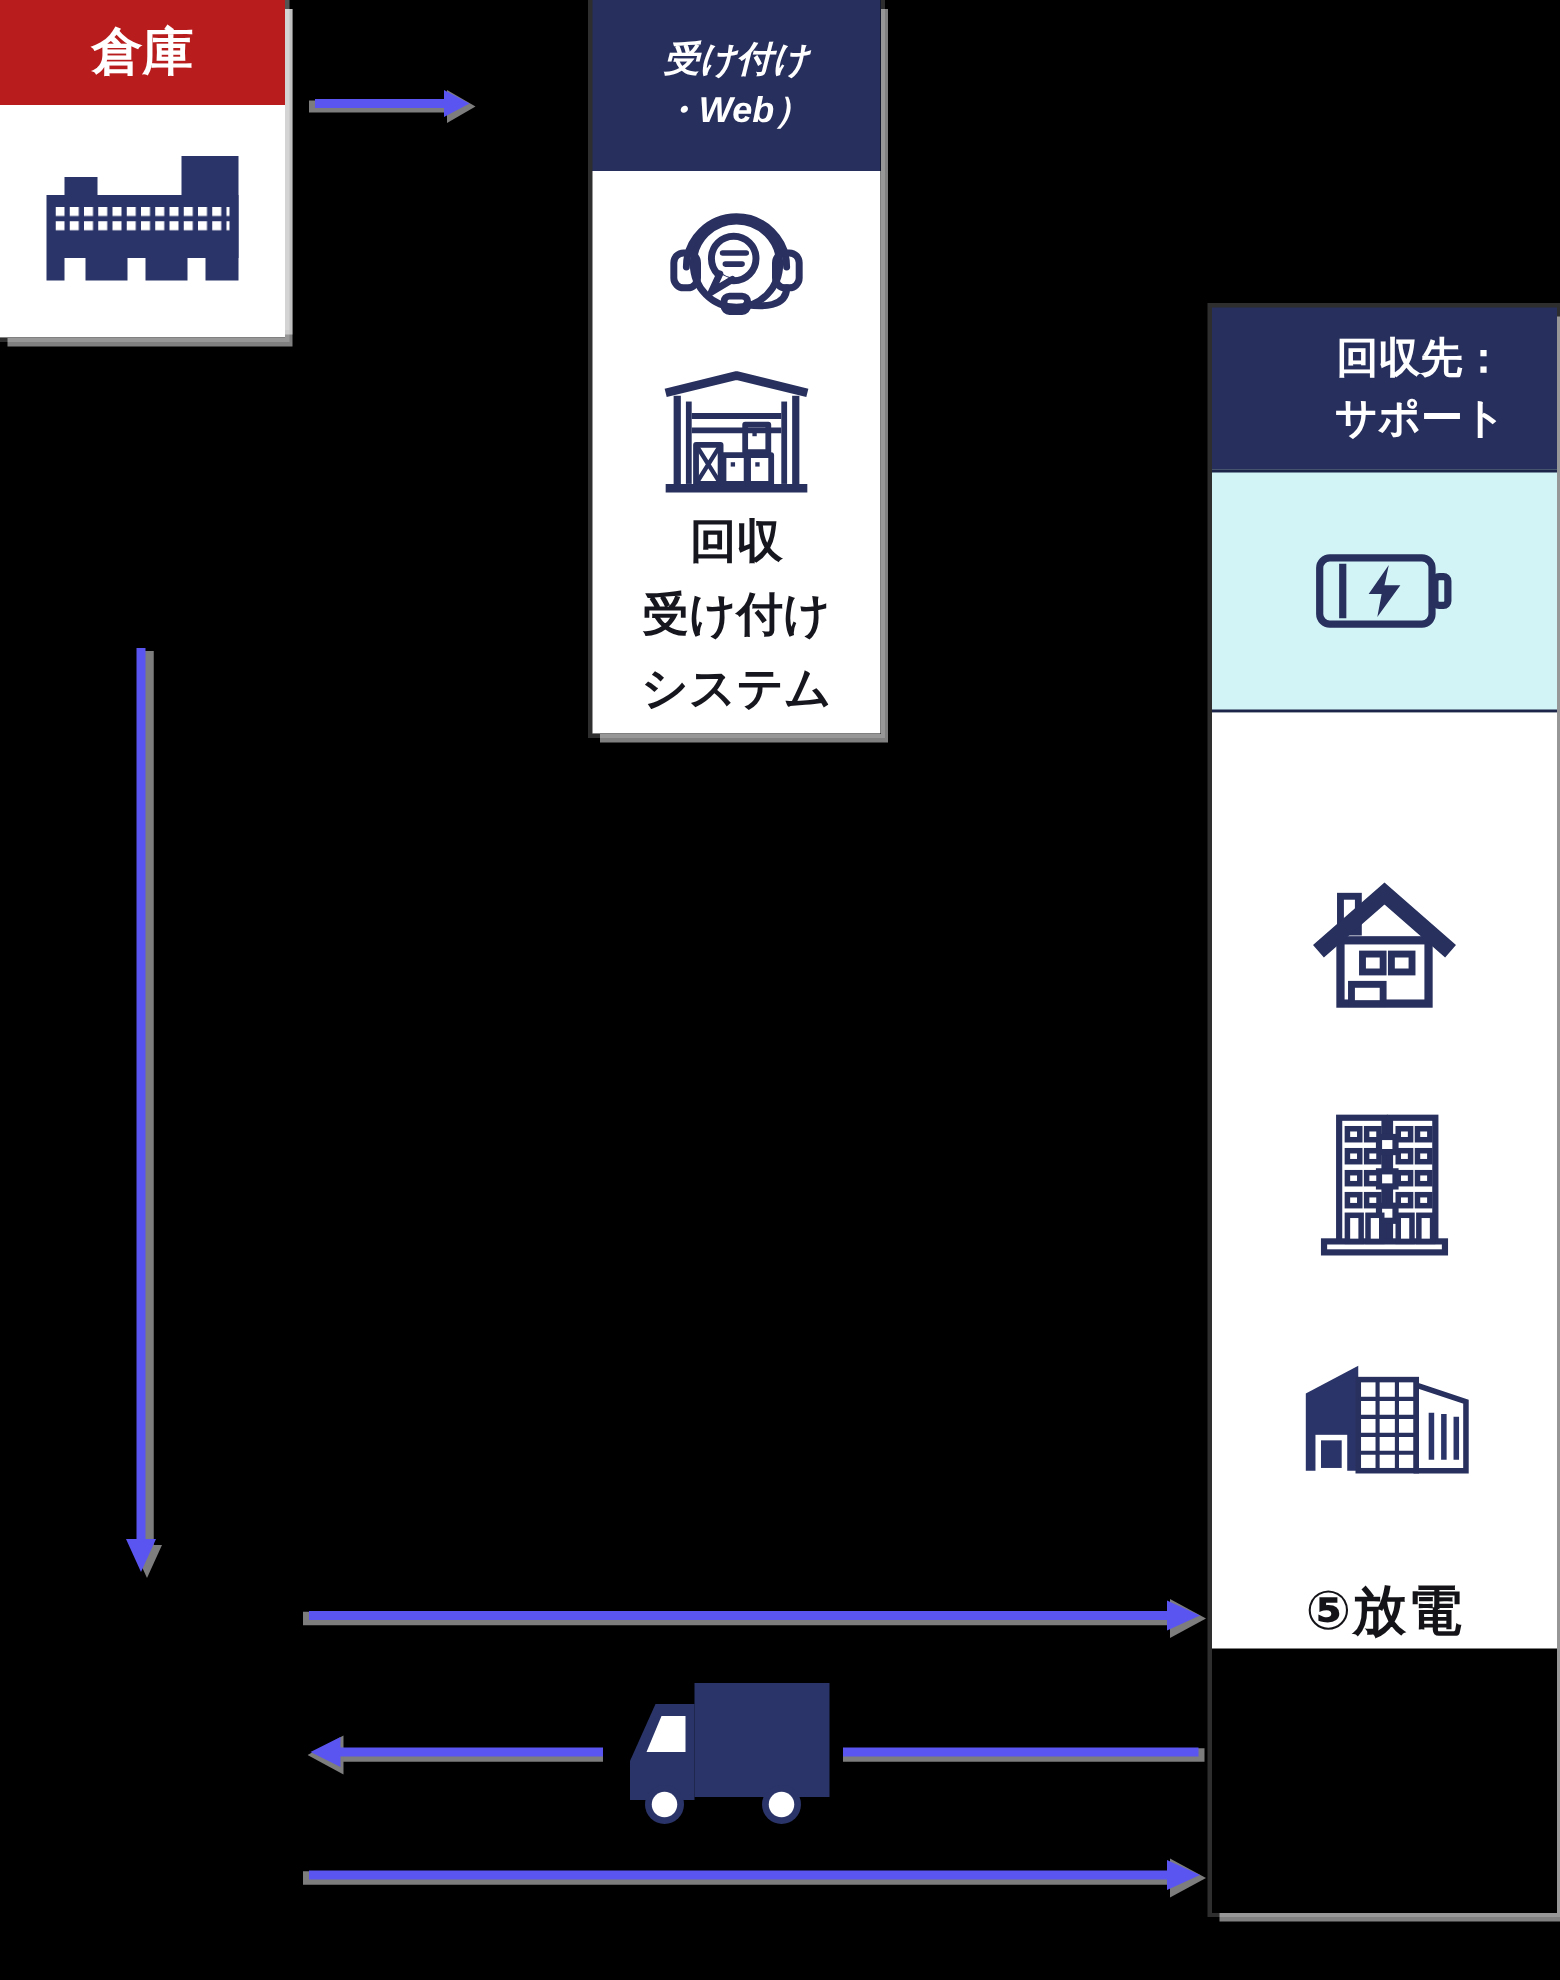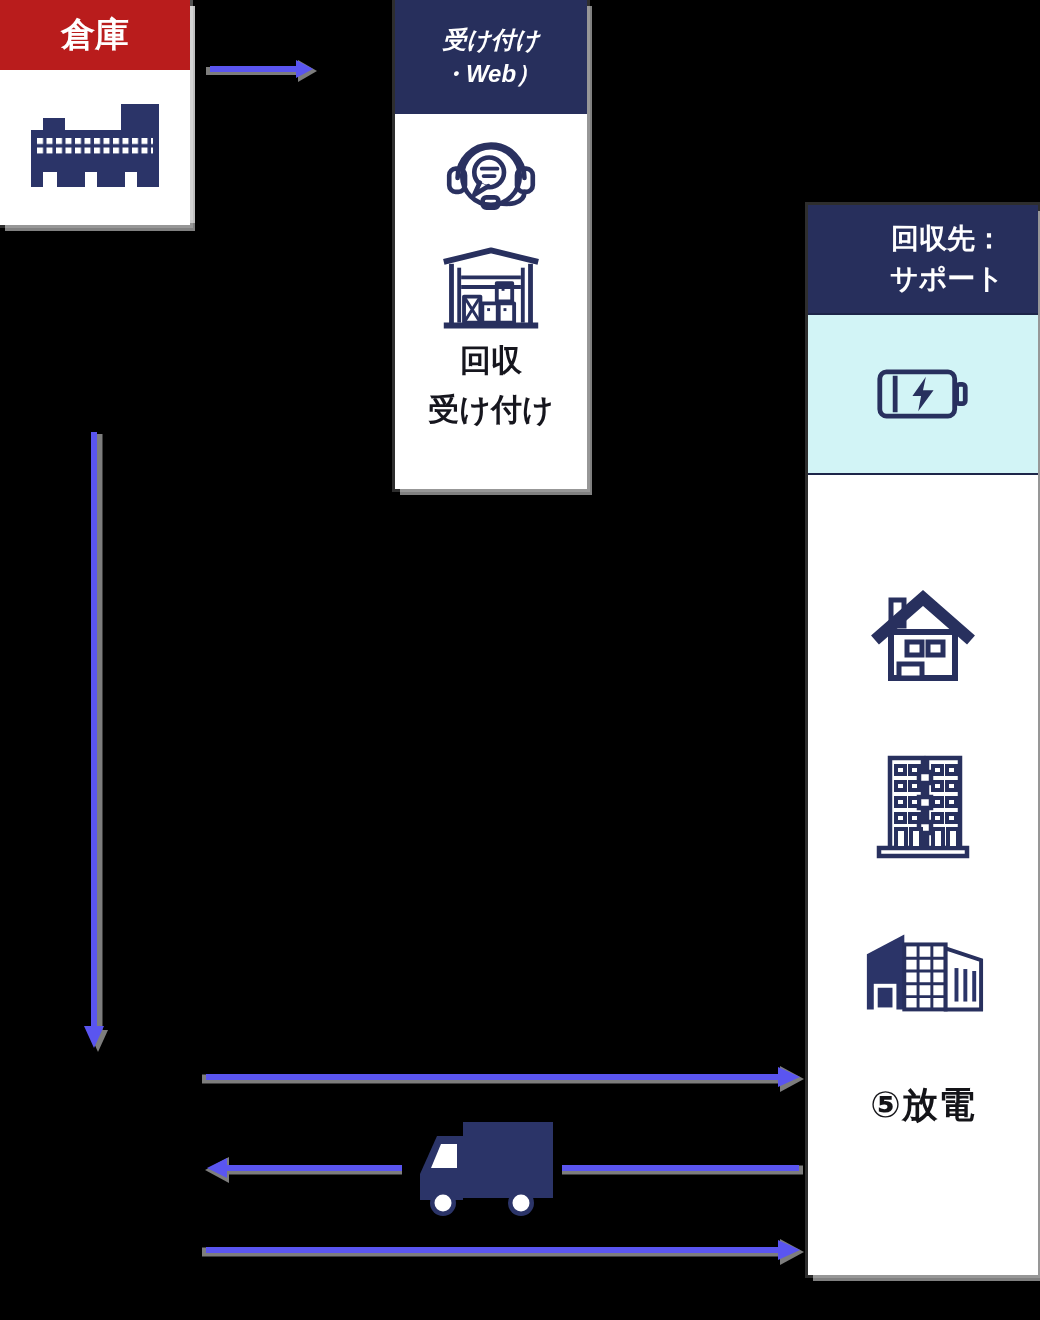--- a/index.html
+++ b/index.html
@@ -37,21 +37,21 @@
   }
   
   #customer-panel{left:808px;top:205;width:230px;height:1070px;top:205px;}
   #customer-panel .box-header{height:108px;font-size:28px;line-height:40px;flex-direction:column;padding-left:48px;}
   #customer-panel .battery-section{
     height:158px;background:#d2f4f6;
     border-top:2px solid #1d2549;border-bottom:2px solid #1d2549;
     display:flex;align-items:center;justify-content:center;
   }
   #customer-panel .white-section{
-    height:800px;background:#ffffff;display:flex;flex-direction:column;align-items:center;
+    height:624px;background:#ffffff;display:flex;flex-direction:column;align-items:center;
   }
   #customer-panel .panel-caption{
     margin-top:64px;font-size:36px;font-weight:600;color:#141418;letter-spacing:1px;
   }
   
   .arrow-svg{position:absolute;display:block;}
   .truck-wrap{
     position:absolute;left:402px;top:1112px;width:160px;height:108px;
     background:#000000;display:flex;align-items:center;justify-content:center;z-index:3;
   }
@@ -132,20 +132,21 @@
         <rect x="46" y="68" width="16" height="20" stroke-width="4"></rect>
         <rect x="63" y="68" width="16" height="20" stroke-width="4"></rect>
         <rect x="66" y="52" width="3" height="3" fill="#28305e" stroke="none"></rect>
         <rect x="51" y="73" width="3" height="3" fill="#28305e" stroke="none"></rect>
         <rect x="68" y="73" width="3" height="3" fill="#28305e" stroke="none"></rect>
       </g>
     </svg>
     <div class="caption">
       <div>回収</div>
       <div>受け付け</div>
+      <div>システム</div>
     </div>
   </div>
 </div>
 
 <div id="customer-panel" class="flow-box">
   <div class="box-header dark">
     <span>回収先：</span>
     <span>サポート</span>
   </div>
   <div class="battery-section">

